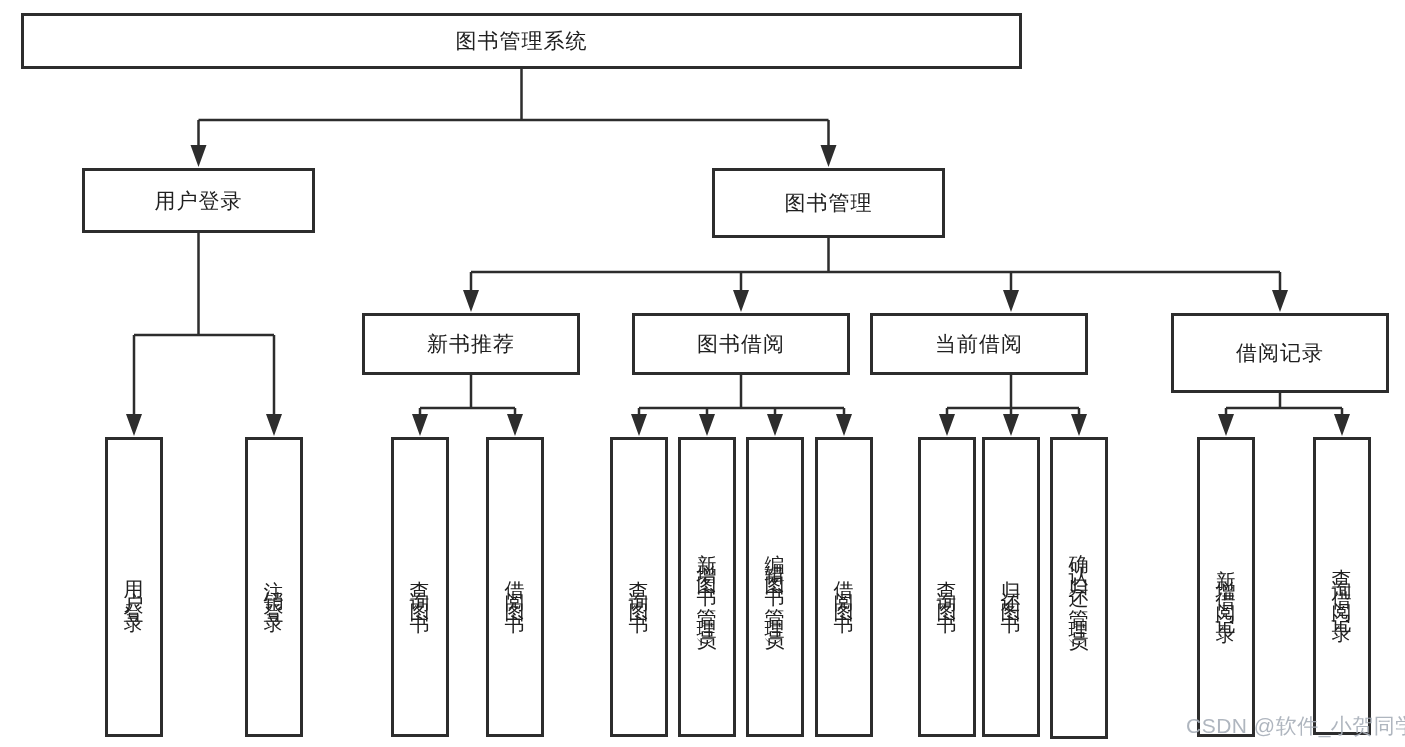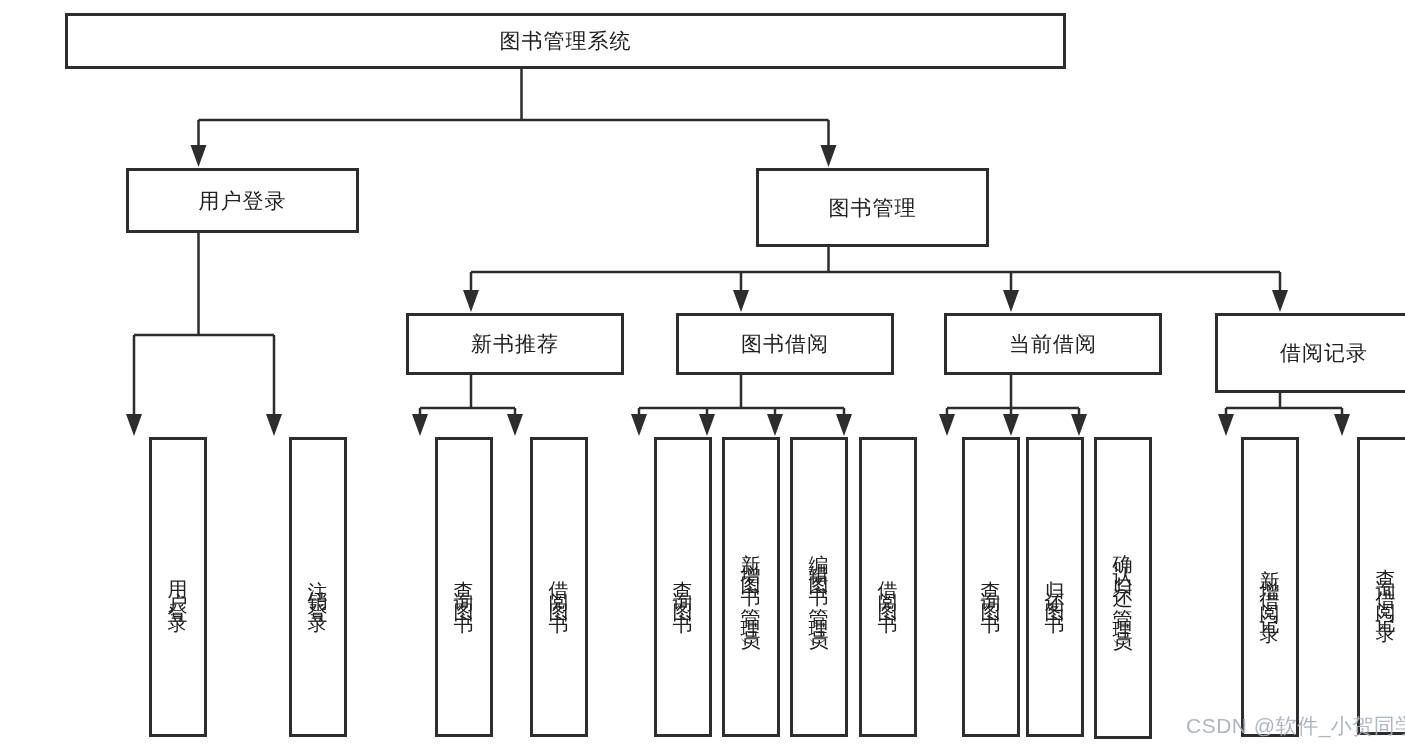--- a/index.html
+++ b/index.html
@@ -4,21 +4,21 @@
 <style>
   html,body{margin:0;padding:0;background:#ffffff;}
   .stage{
     position:relative;width:1405px;height:747px;background:#ffffff;
     font-family:"Liberation Sans", sans-serif;color:#202020;overflow:hidden;
   }
   .connectors{position:absolute;left:0;top:0;z-index:1;}
   .box{
     position:absolute;box-sizing:border-box;background:#ffffff;
     border:3px solid #2d2d2d;display:flex;align-items:center;justify-content:center;
-    text-align:center;z-index:2;margin-left:44px;
+    text-align:center;z-index:2;
   }
   .hlabel{font-size:21px;letter-spacing:1px;white-space:nowrap;}
   .vtext{
     writing-mode:vertical-lr;text-orientation:mixed;
     font-size:20px;letter-spacing:11px;line-height:1;white-space:nowrap;
   }
   .watermark{
     position:absolute;left:1186px;top:712px;z-index:5;
     font-size:21px;color:#a9b0ba;opacity:0.92;letter-spacing:0.5px;white-space:nowrap;
   }
@@ -48,31 +48,31 @@
              M1334 414 L1350 414 L1342 436 Z" fill="#2d2d2d" stroke="none"></path>
   </svg>
 
   <div class="box" style="left:21px;top:13px;width:1001px;height:56px">
     <span class="hlabel">图书管理系统</span>
   </div>
 
   <div class="box" style="left:82px;top:168px;width:233px;height:65px">
     <span class="hlabel">用户登录</span>
   </div>
-  <div class="box" style="left:712px;top:168px;width:233px;height:79px">
+  <div class="box" style="left:712px;top:168px;width:233px;height:70px">
     <span class="hlabel">图书管理</span>
   </div>
 
   <div class="box" style="left:632px;top:313px;width:218px;height:62px">
     <span class="hlabel">图书借阅</span>
   </div>
   <div class="box" style="left:362px;top:313px;width:218px;height:62px">
     <span class="hlabel">新书推荐</span>
   </div>
-  <div class="box" style="left:900px;top:313px;width:218px;height:62px">
+  <div class="box" style="left:870px;top:313px;width:218px;height:62px">
     <span class="hlabel">当前借阅</span>
   </div>
   <div class="box" style="left:1171px;top:313px;width:218px;height:80px">
     <span class="hlabel">借阅记录</span>
   </div>
 
   <div class="box" style="left:105px;top:437px;width:58px;height:300px">
     <span class="vtext">用户登录</span>
   </div>
   <div class="box" style="left:245px;top:437px;width:58px;height:300px">

